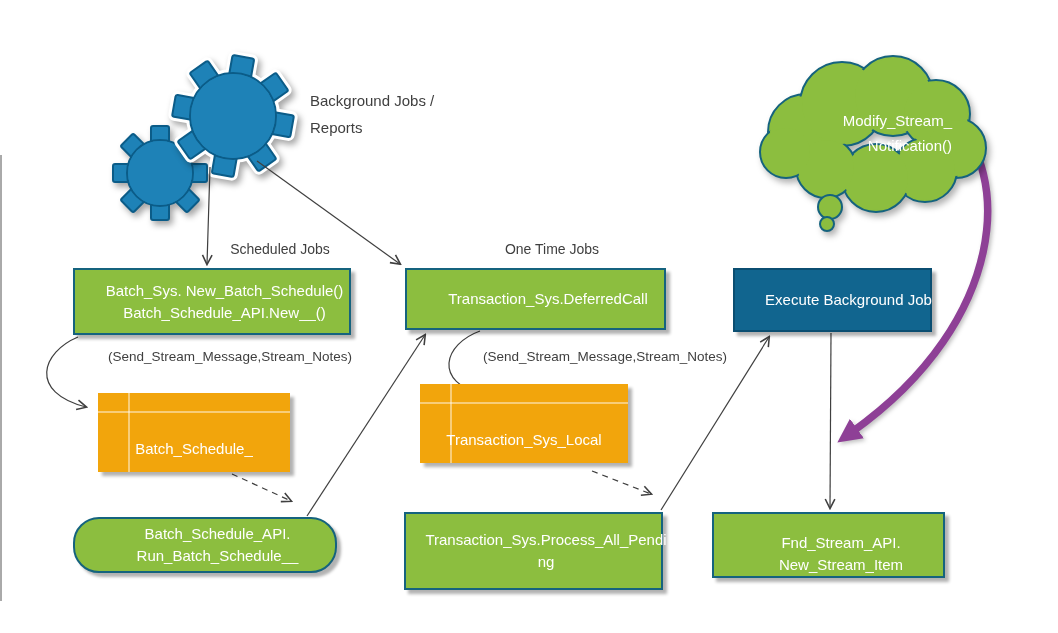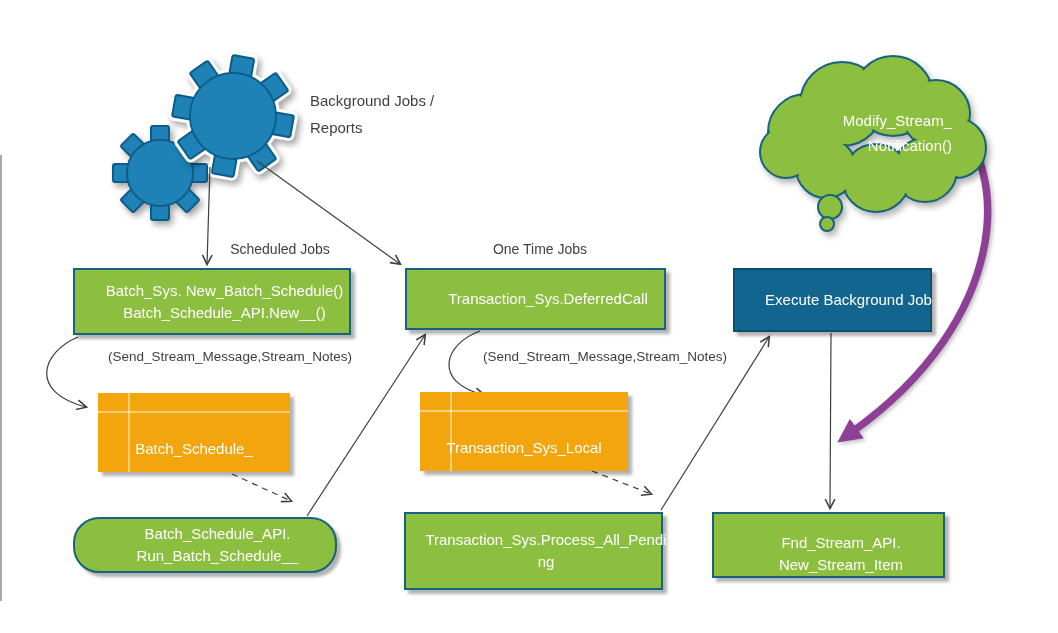--- a/index.html
+++ b/index.html
@@ -140,21 +140,21 @@
       <line class="conn" x1="661" y1="510" x2="769" y2="337" marker-end="url(#arrow)"></line>
       <line class="conn" x1="831" y1="333" x2="830" y2="508" marker-end="url(#arrow)"></line>
     </g>
   </svg>
 
   <div class="label" style="left:310px;top:87px;text-align:left;font-size:15px;line-height:27px;">
     <div>Background Jobs /</div>
     <div>Reports</div>
   </div>
   <div class="label" style="left:210px;top:241px;width:140px;">Scheduled Jobs</div>
-  <div class="label" style="left:470px;top:241px;width:140px;">One Time Jobs</div>
+  <div class="label" style="left:482px;top:241px;width:140px;">One Time Jobs</div>
   <div class="label small" style="left:92px;top:349px;width:276px;">(Send_Stream_Message,Stream_Notes)</div>
   <div class="label small" style="left:467px;top:349px;width:276px;">(Send_Stream_Message,Stream_Notes)</div>
 
   <div class="cloud-text" style="left:792px;top:108px;width:160px;">
     <div class="nw">Modify_Stream_</div>
     <div class="nw">Notification()</div>
   </div>
 
   <div class="box green-box" style="left:73px;top:268px;width:278px;height:67px;">
     <span class="nw">Batch_Sys. New_Batch_Schedule()</span>
@@ -168,21 +168,21 @@
   <div class="box blue-box" style="left:733px;top:268px;width:199px;height:64px;padding-left:32px;">
     <span class="nw">Execute Background Job</span>
   </div>
 
   <div class="box table-box" style="left:98px;top:393px;width:192px;height:79px;">
     <div class="h-line"></div>
     <div class="v-line"></div>
     <span class="nw">Batch_Schedule_</span>
   </div>
 
-  <div class="box table-box" style="left:420px;top:392px;width:208px;height:79px;">
+  <div class="box table-box" style="left:420px;top:384px;width:208px;height:79px;">
     <div class="h-line"></div>
     <div class="v-line"></div>
     <span class="nw">Transaction_Sys_Local</span>
   </div>
 
   <div class="box green-box" style="left:73px;top:517px;width:264px;height:56px;border-radius:26px;">
     <span class="nw">Batch_Schedule_API.</span>
     <span class="nw">Run_Batch_Schedule__</span>
   </div>
 

